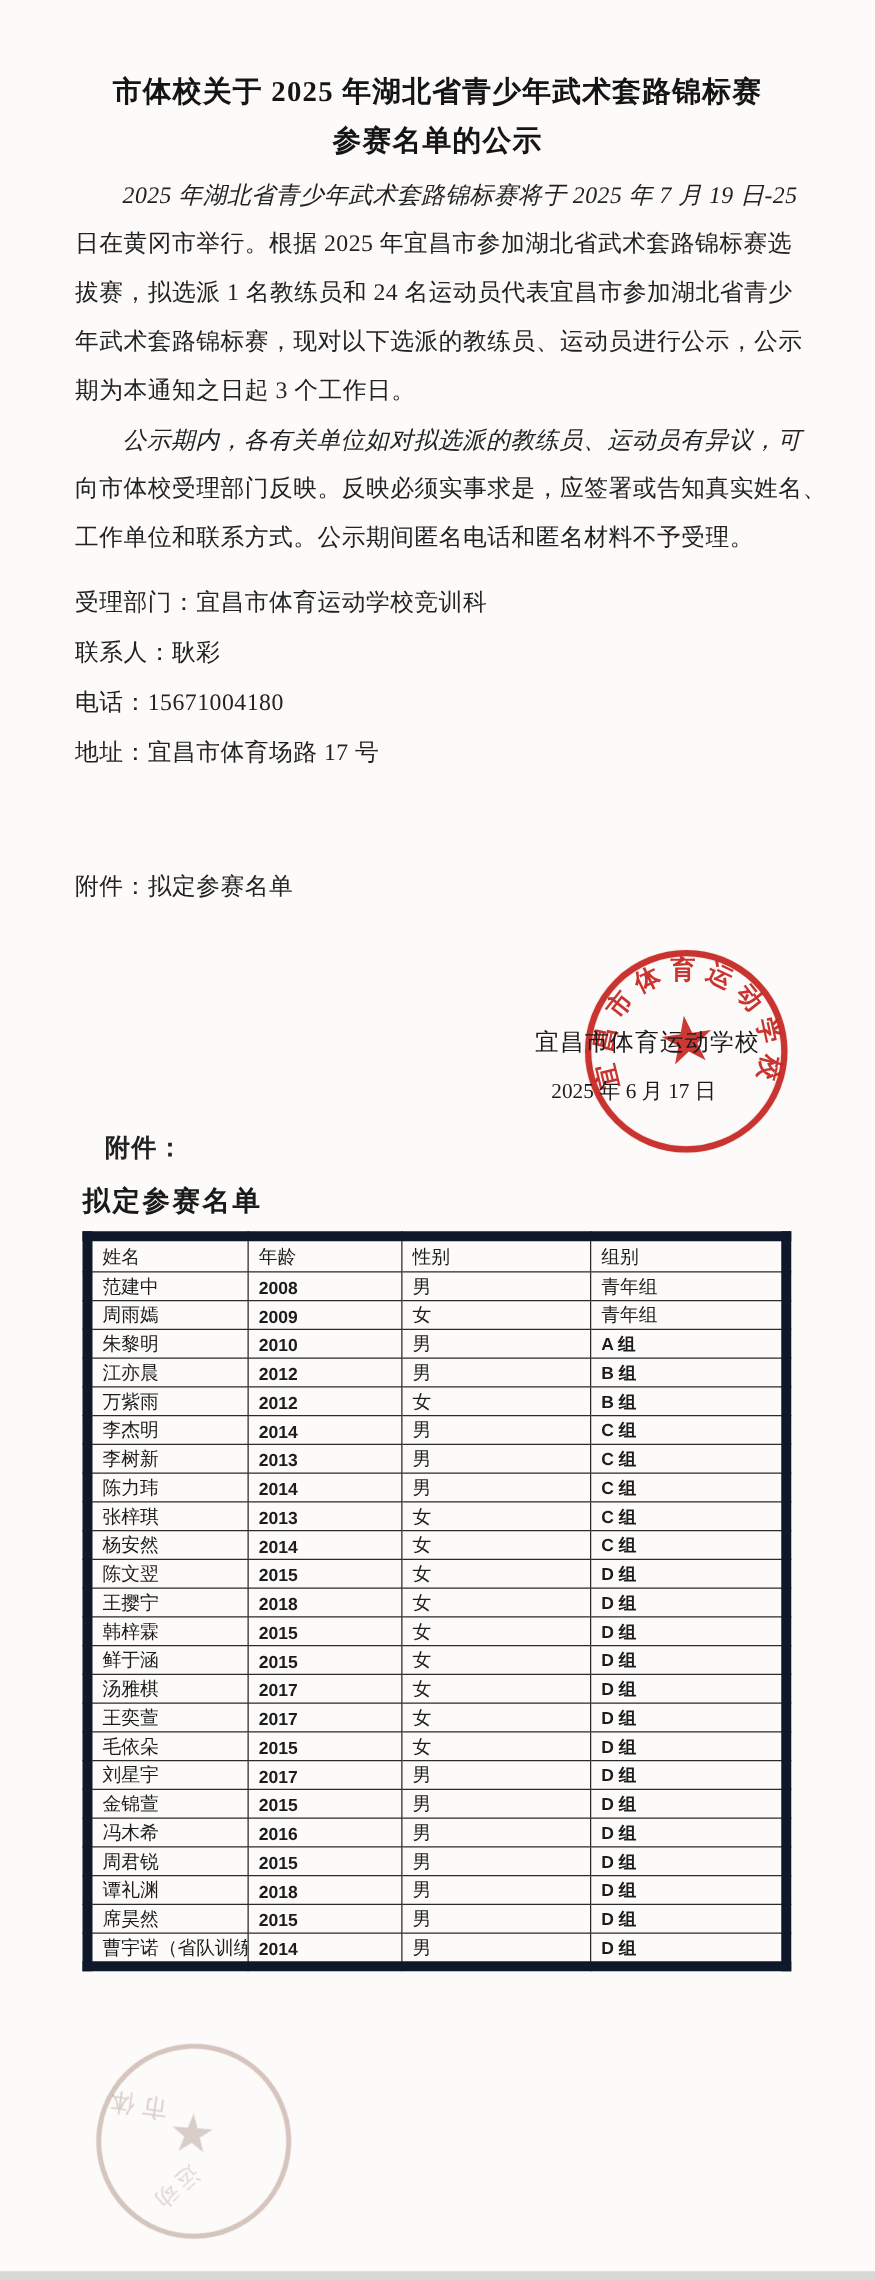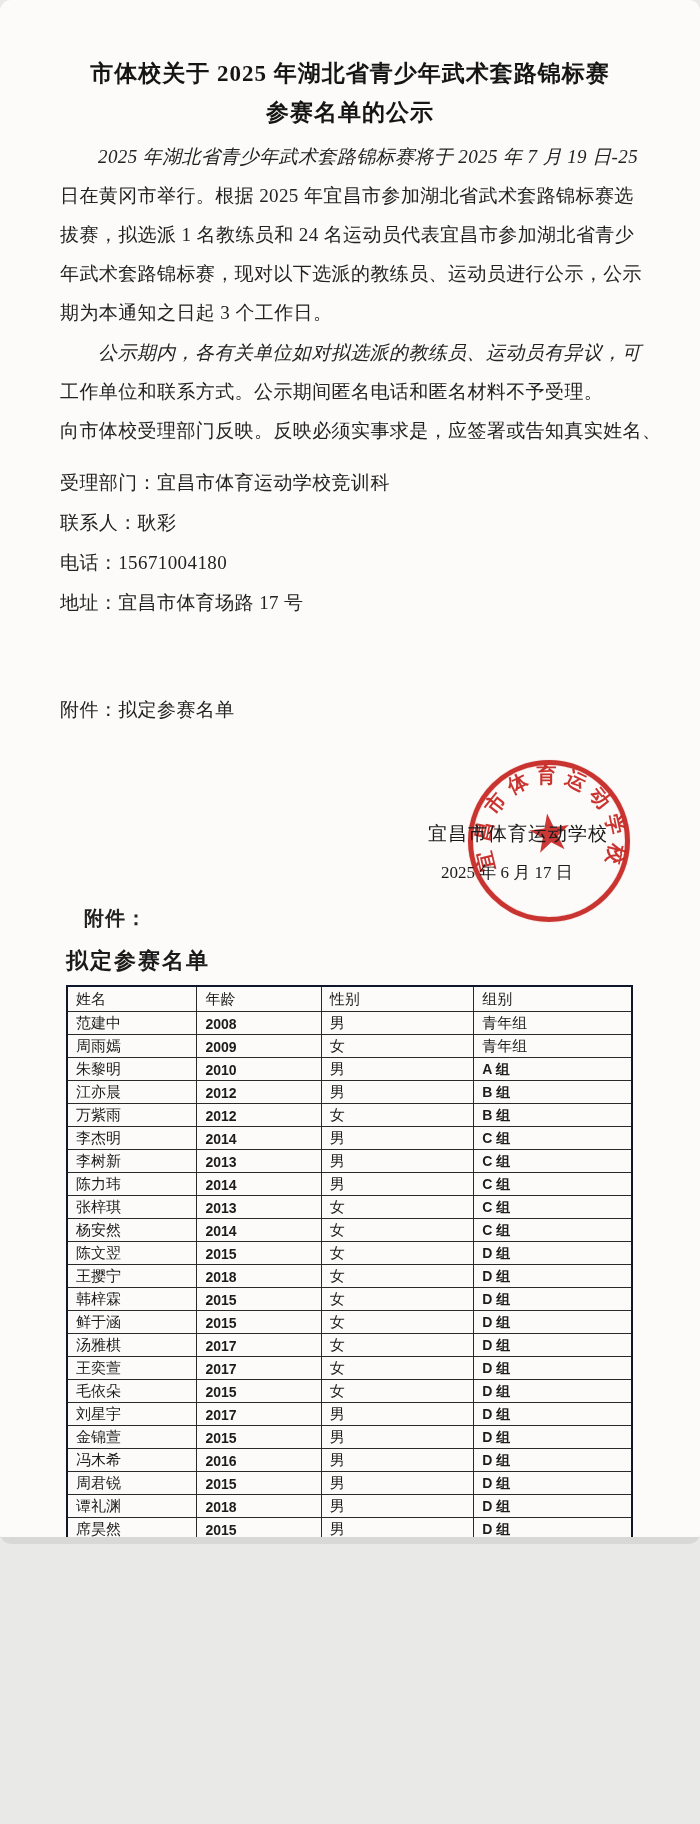--- a/index.html
+++ b/index.html
@@ -1,24 +1,23 @@
 <!DOCTYPE html>
 <html><head>
 <meta charset="utf-8">
 <style>
   html,body{margin:0;padding:0;background:#e9e9e7;}
   .page{
     position:relative;
-    width:700px;height:1544px;
+    width:700px;height:1824px;
     margin:0 auto;
     background:#fcfbf9;
     font-family:"Liberation Serif","DejaVu Serif",serif;
     color:#1e1e1e;
     overflow:hidden;
-    border-radius:11px;
   }
   
   .doc-title{
     position:absolute;top:54px;left:0;width:700px;
     text-align:center;font-weight:bold;font-size:23px;line-height:39px;
     letter-spacing:1px;color:#151515;
   }
   
   .bodyblock{position:absolute;left:60px;width:582px;font-size:19px;color:#222;}
   .bodyblock .ln{line-height:39px;letter-spacing:0.4px;white-space:nowrap;}
@@ -63,21 +62,21 @@
     font-size:15px;color:#1c1c1c;
   }
   .roster th,.roster td{
     border:1px solid #2a2a2a;
     padding:2px 8px 1px 8px;
     height:18px;
     text-align:left;font-weight:normal;
     overflow:hidden;white-space:nowrap;
   }
   .roster th{height:21px;font-size:15px;}
-  .roster{border:2px solid #0f172a;}
+  .roster{border:8px solid #0f172a;}
   .roster td.num{
     font-family:"Liberation Sans","DejaVu Sans",sans-serif;
     font-weight:600;font-size:14px;
   }
   
   .ghost-stamp{
     position:absolute;left:77px;top:1635px;width:148px;height:148px;
     border:4px solid rgba(150,108,95,.38);border-radius:50%;
     filter:blur(0.6px);
     transform:rotate(-12deg);
@@ -110,22 +109,22 @@
   <div class="bodyblock para1">
     <div class="ln indent">2025 年湖北省青少年武术套路锦标赛将于 2025 年 7 月 19 日-25</div>
     <div class="ln">日在黄冈市举行。根据 2025 年宜昌市参加湖北省武术套路锦标赛选</div>
     <div class="ln">拔赛，拟选派 1 名教练员和 24 名运动员代表宜昌市参加湖北省青少</div>
     <div class="ln">年武术套路锦标赛，现对以下选派的教练员、运动员进行公示，公示</div>
     <div class="ln">期为本通知之日起 3 个工作日。</div>
   </div>
 
   <div class="bodyblock para2">
     <div class="ln indent">公示期内，各有关单位如对拟选派的教练员、运动员有异议，可</div>
+    <div class="ln">向市体校受理部门反映。反映必须实事求是，应签署或告知真实姓名、</div>
     <div class="ln">工作单位和联系方式。公示期间匿名电话和匿名材料不予受理。</div>
-    <div class="ln">向市体校受理部门反映。反映必须实事求是，应签署或告知真实姓名、</div>
   </div>
 
   <div class="bodyblock info">
     <div class="ln">受理部门：宜昌市体育运动学校竞训科</div>
     <div class="ln">联系人：耿彩</div>
     <div class="ln">电话：15671004180</div>
     <div class="ln">地址：宜昌市体育场路 17 号</div>
   </div>
 
   <div class="bodyblock attach-note">

